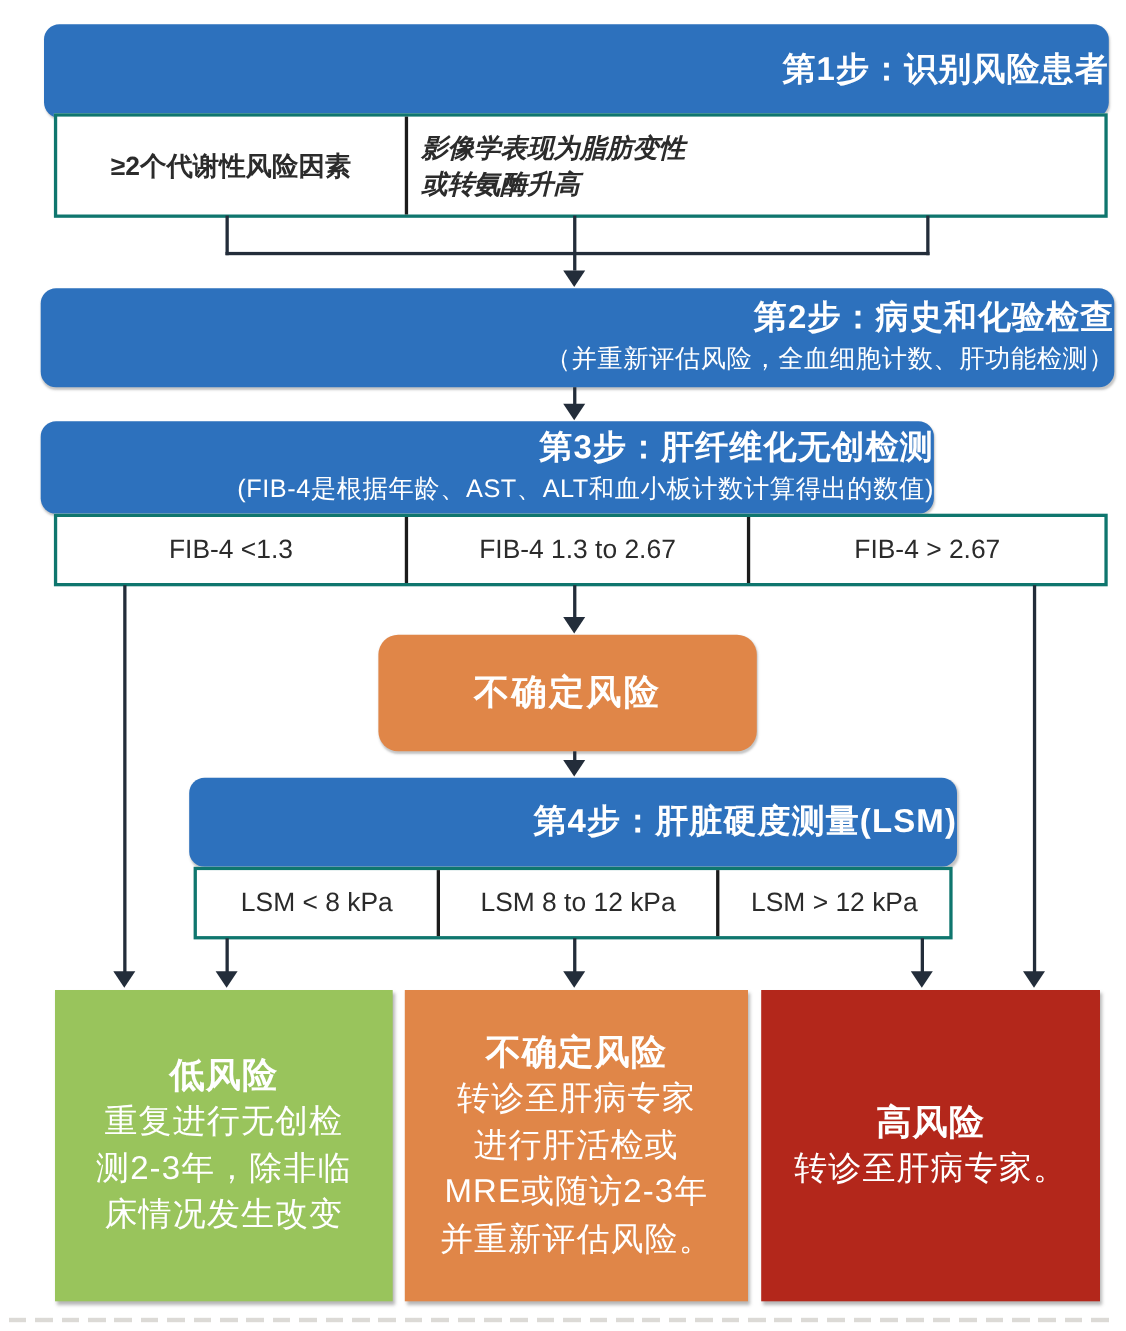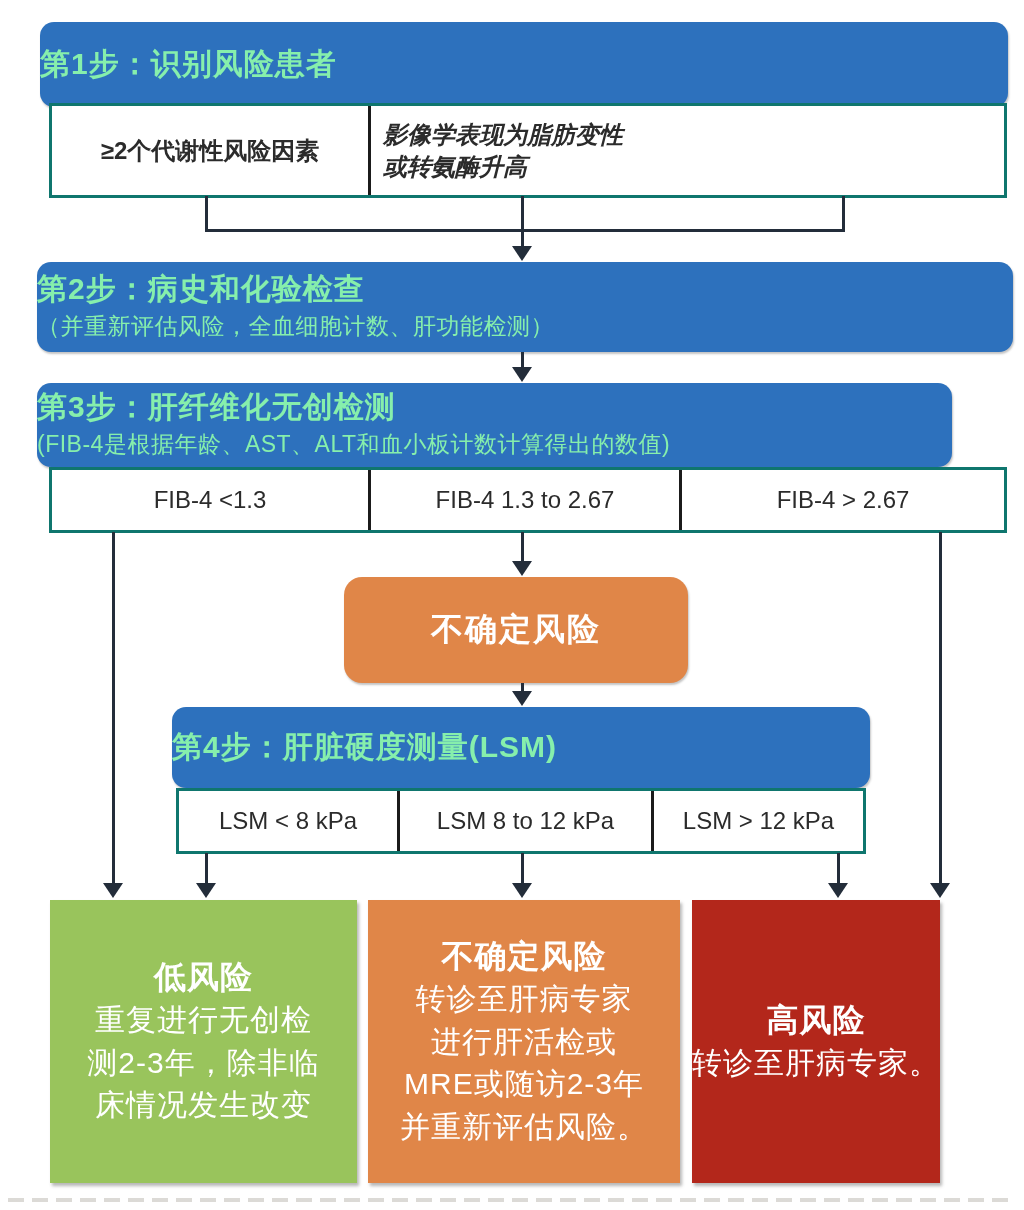--- a/index.html
+++ b/index.html
@@ -3,22 +3,22 @@
 <meta charset="utf-8">
 <style>
   html,body{margin:0;padding:0;background:#ffffff;}
   #canvas{
     position:relative;width:1024px;height:1210px;background:#ffffff;overflow:hidden;
     font-family:"Liberation Sans","DejaVu Sans",sans-serif;color:#222;
   }
   .abs{position:absolute;box-sizing:border-box;}
   
   .step{
-    background:#2d71bd;color:#86efac;border-radius:14px;
-    display:flex;flex-direction:column;align-items:flex-start;justify-content:center;
+    background:#2d71bd;color:#ffffff;border-radius:14px;
+    display:flex;flex-direction:column;align-items:flex-end;justify-content:center;
     text-align:center;box-shadow:1px 2px 2px rgba(60,60,60,.30);
   }
   .step .t{font-size:30px;font-weight:700;letter-spacing:1px;line-height:1.15;}
   .step .s{font-size:23px;font-weight:400;margin-top:5px;letter-spacing:.5px;}
   
   .row{display:flex;background:#ffffff;border:3px solid #0f766e;}
   .cell{
     display:flex;align-items:center;justify-content:center;text-align:center;
     font-size:24px;color:#2b2b2b;box-sizing:border-box;padding:4px 8px;
   }
@@ -79,21 +79,21 @@
   <div class="arrow" style="left:512px;top:246px;"></div>
 
   <div class="abs step" style="left:37px;top:262px;width:976px;height:90px;">
     <div class="t">第2步：病史和化验检查</div>
     <div class="s">（并重新评估风险，全血细胞计数、肝功能检测）</div>
   </div>
 
   <div class="vline" style="left:521px;top:352px;height:16px;"></div>
   <div class="arrow" style="left:512px;top:367px;"></div>
 
-  <div class="abs step" style="left:37px;top:383px;width:915px;height:84px;">
+  <div class="abs step" style="left:37px;top:383px;width:812px;height:84px;">
     <div class="t">第3步：肝纤维化无创检测</div>
     <div class="s">(FIB-4是根据年龄、AST、ALT和血小板计数计算得出的数值)</div>
   </div>
 
   <div class="abs row" style="left:49px;top:467px;width:958px;height:66px;">
     <div class="cell" style="width:316px;">FIB-4 &lt;1.3</div>
     <div class="cell" style="width:311px;">FIB-4 1.3 to 2.67</div>
     <div class="cell" style="flex:1;">FIB-4 &gt; 2.67</div>
   </div>
 
@@ -140,20 +140,20 @@
   </div>
 
   <div class="abs outcome orange2" style="left:368px;top:900px;width:312px;height:283px;">
     <div class="ot">不确定风险</div>
     <div class="ob pre">转诊至肝病专家
 进行肝活检或
 MRE或随访2-3年
 并重新评估风险。</div>
   </div>
 
-  <div class="abs outcome red" style="left:692px;top:900px;width:248px;height:283px;">
+  <div class="abs outcome red" style="left:692px;top:900px;width:308px;height:283px;">
     <div class="ot">高风险</div>
     <div class="ob pre">转诊至肝病专家。</div>
   </div>
 
   <div class="abs edge" style="left:8px;top:1198px;width:1008px;height:4px;"></div>
 
 </div>
 
 </body></html>

